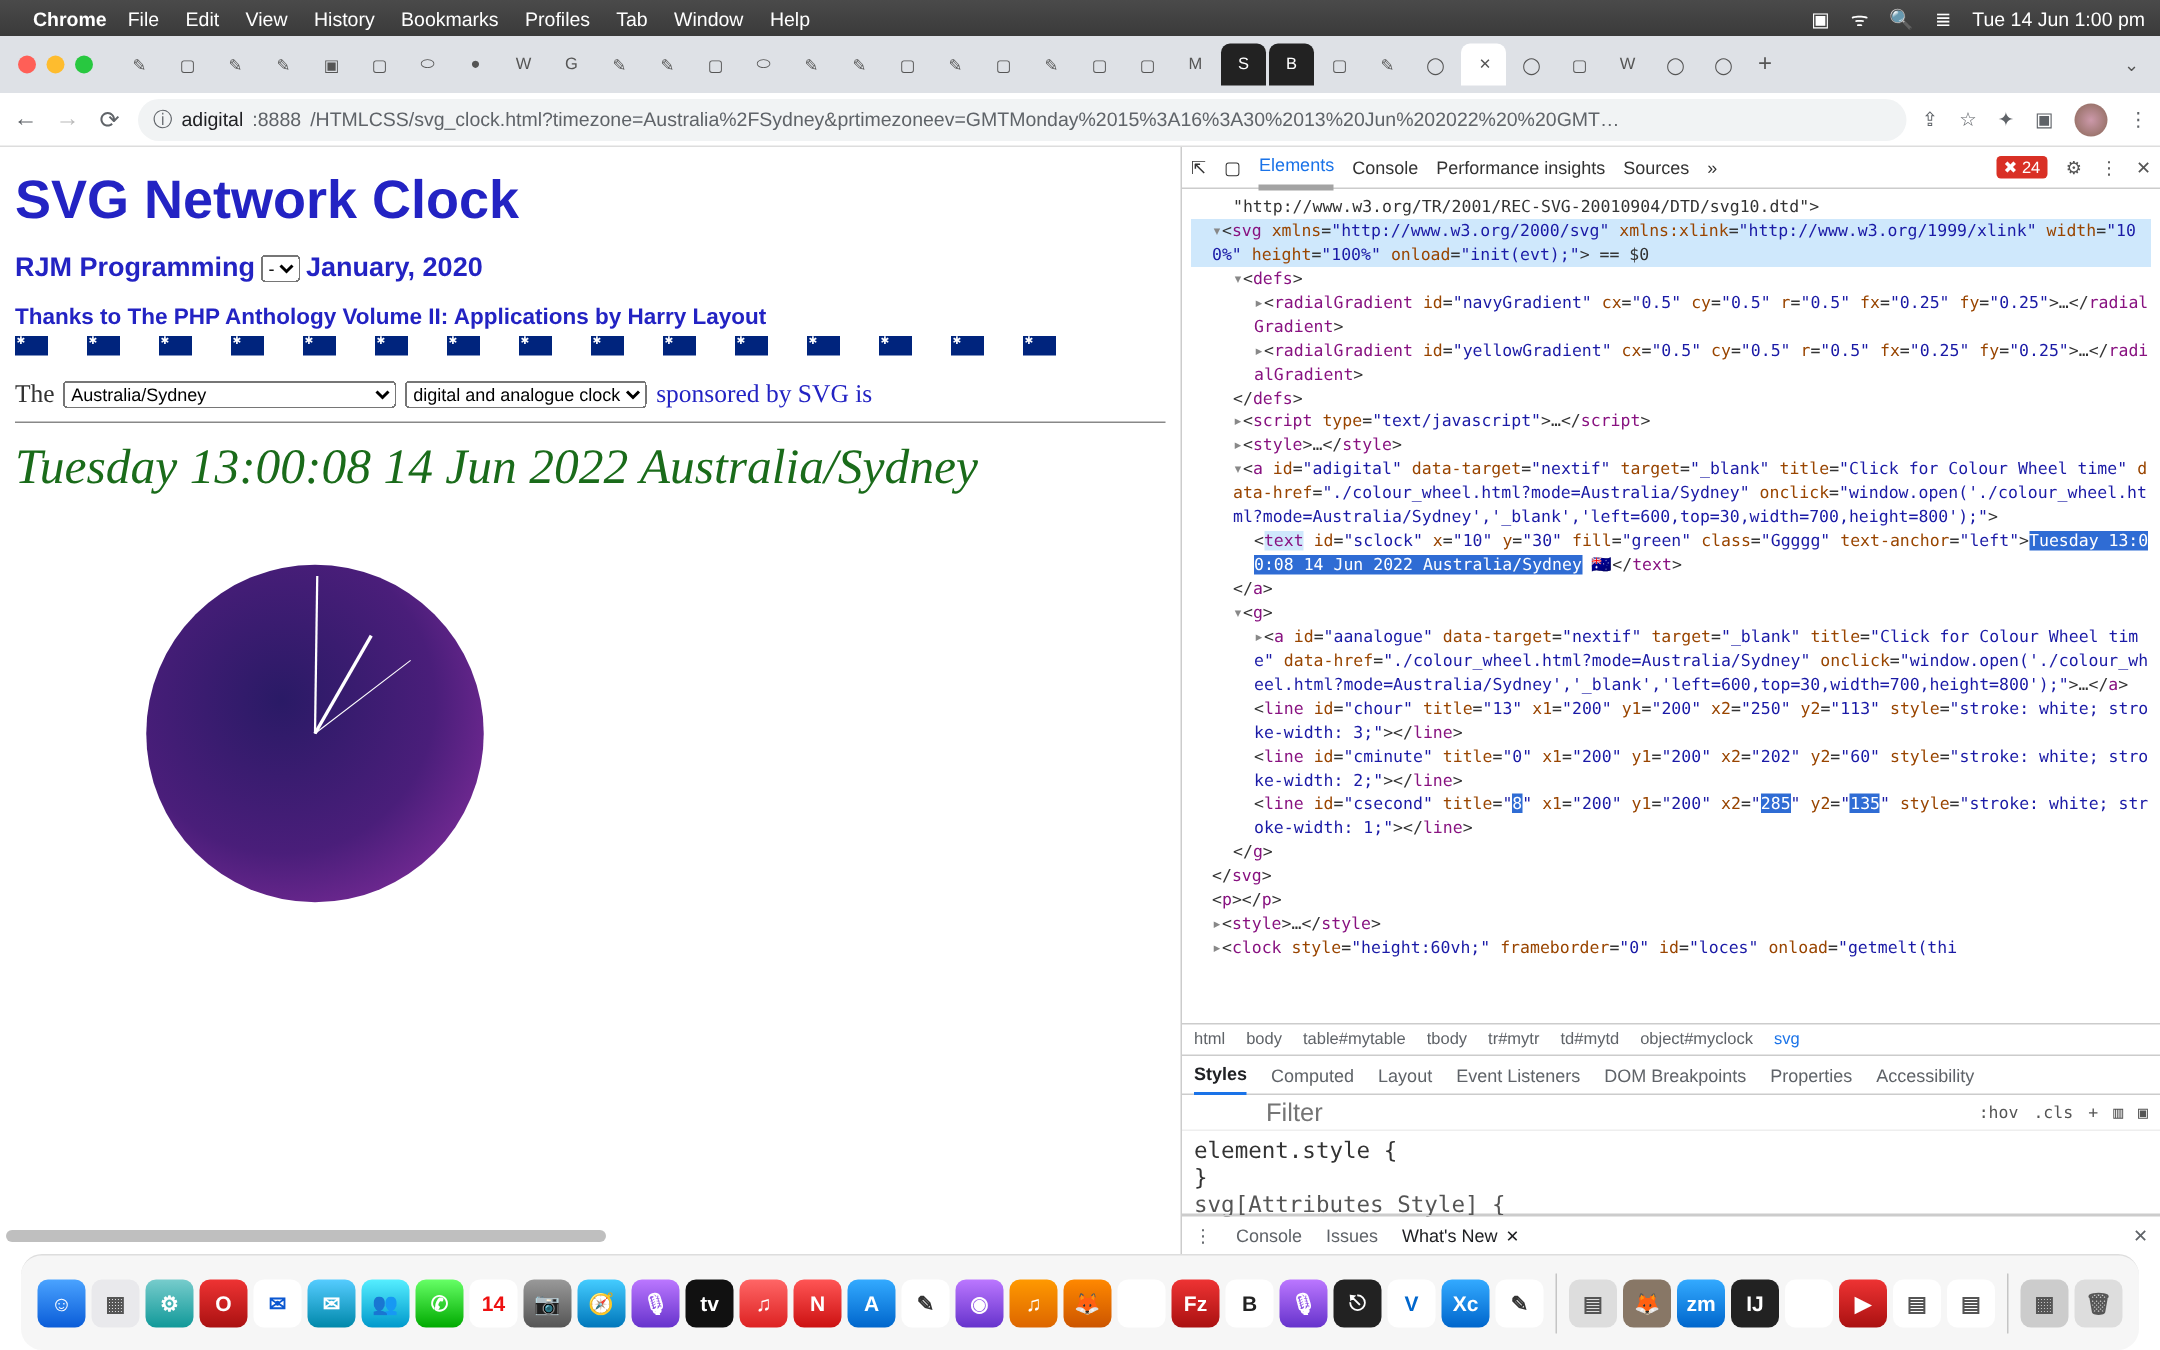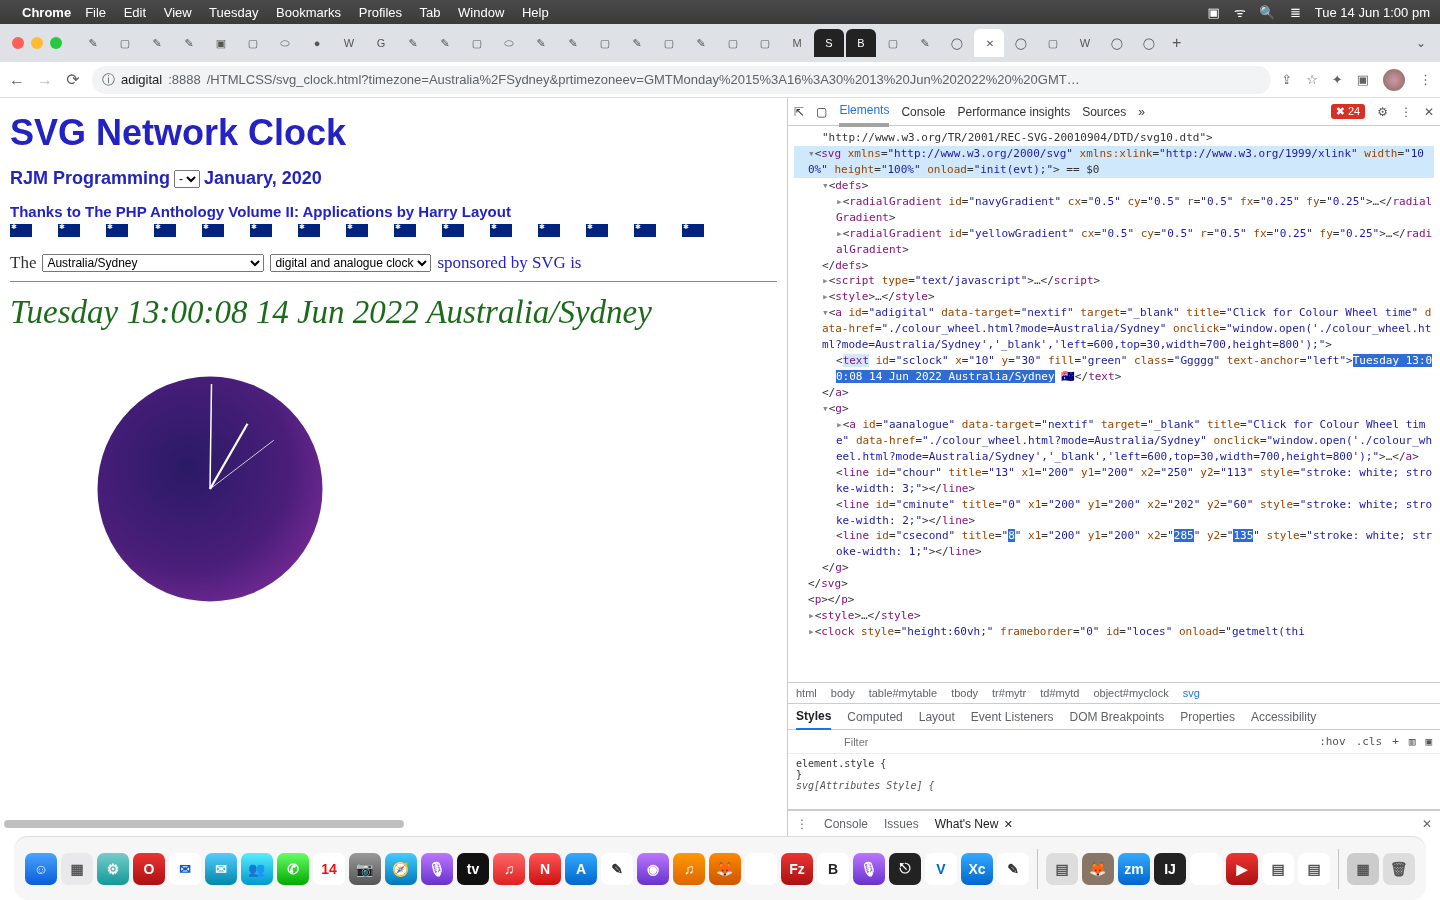--- a/index.html
+++ b/index.html
@@ -189,31 +189,31 @@
   }
   .dt-styles-tabs .act { color: #202124; font-weight: 700; border-bottom: 2px solid #1a73e8; padding-bottom:5px; margin-top:5px;}
   .dt-filter {
     height: 24px;
     border-bottom: 1px solid #eee;
     display: flex; align-items: center;
     padding: 0 8px;
     font-size: 11px;
     color: #888;
   }
-  .dt-filter input { border:none; outline:none; flex:1; font-size:11px; color:#888;padding-left:48px; }
+  .dt-filter input { border:none; outline:none; flex:1; font-size:17px; color:#888;padding-left:48px; }
   .dt-filter .r { margin-left:auto; display:flex; gap:10px; color:#555;}
   .dt-style-body {
     height: 56px;
     padding: 4px 8px;
     font-family: Menlo, monospace;
-    font-size: 10px;
+    font-size: 15px;
     color: #333;
     border-bottom: 1px solid #ccc;
   }
-  .dt-style-body .it { font-style: italic; color: #555;}
+  .dt-style-body .it { color: #555;}
   .dt-drawer {
     height: 26px;
     display: flex; align-items: center;
     gap: 16px;
     padding: 0 8px;
     font-family: -apple-system, sans-serif;
     font-size: 12px;
     color: #5f6368;
     border-top: 1px solid #ccc;
   }
@@ -257,21 +257,21 @@
 </head>
 <body>
 
 <div class="menubar">
   <span class="apple"></span>
   <span class="app-name">Chrome</span>
   <span class="menus">
     <span>File</span>
     <span>Edit</span>
     <span>View</span>
-    <span>Tuesday</span>
+    <span>History</span>
     <span>Bookmarks</span>
     <span>Profiles</span>
     <span>Tab</span>
     <span>Window</span>
     <span>Help</span>
   </span>
   <span class="right">
     <span>▣</span>
     <span>ᯤ</span>
     <span>🔍</span>

